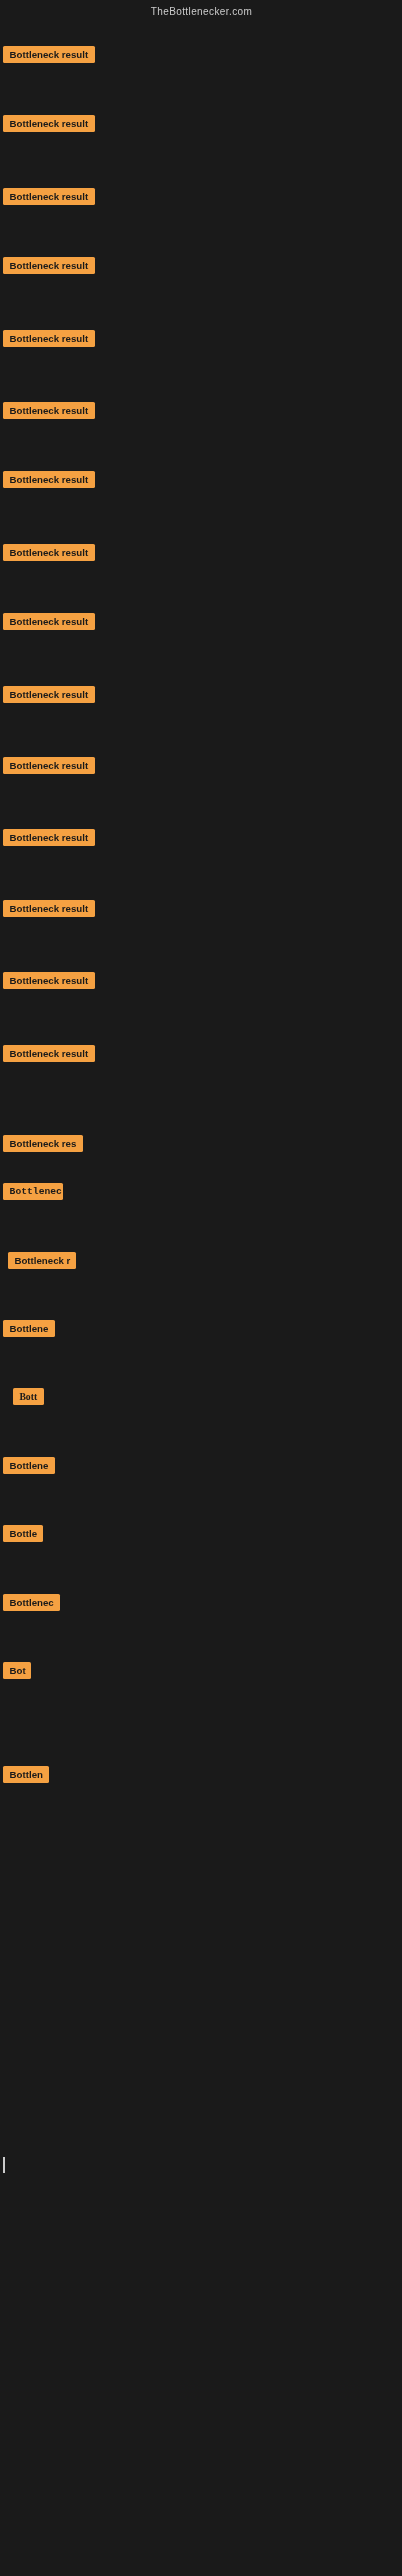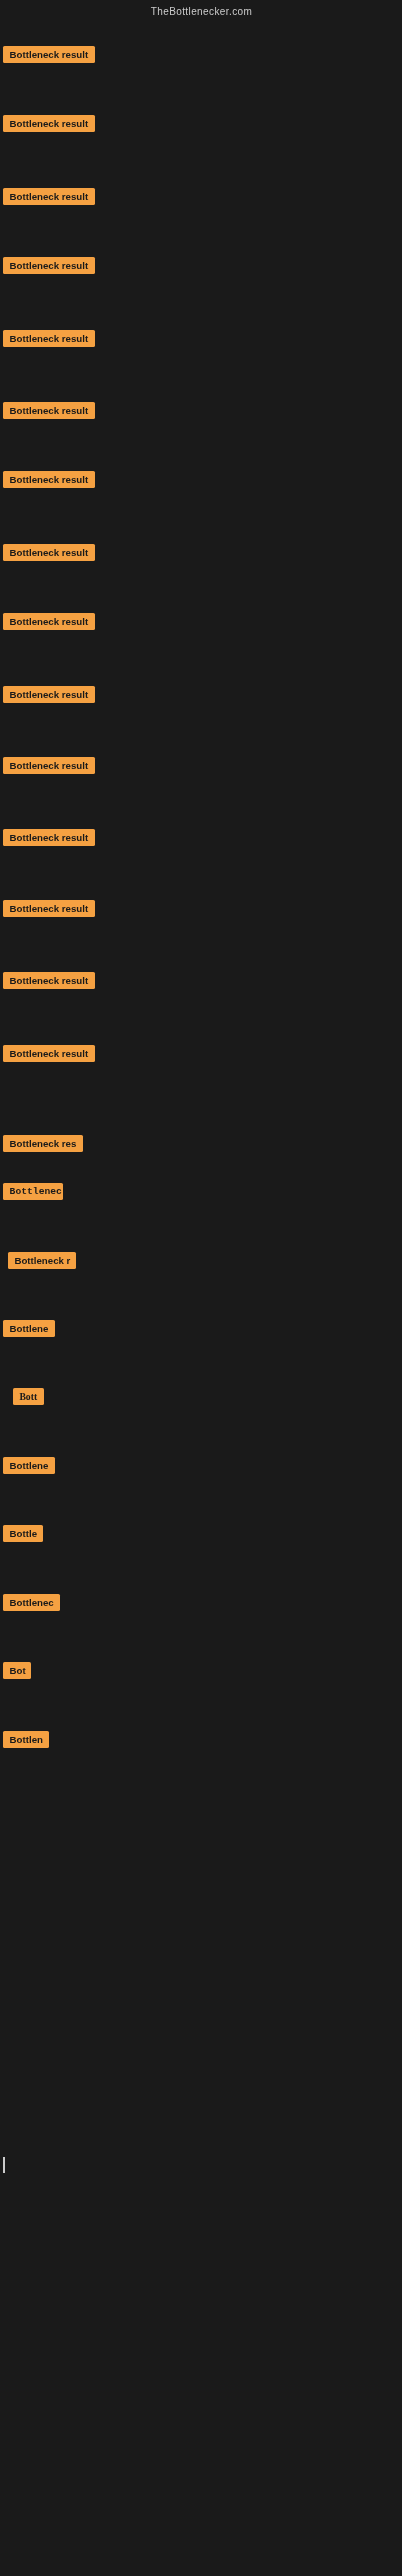--- a/index.html
+++ b/index.html
@@ -68,16 +68,16 @@
     <div style="position: absolute; top: 1021px; left: 3.2px;"><span class="bottleneck-badge" style="max-width: 97px;">Bottleneck result</span></div>
     <div style="position: absolute; top: 1091px; left: 3.2px;"><span class="bottleneck-badge" style="max-width: 81px; margin-top: 20px;">Bottleneck res</span></div>
     <div style="position: absolute; top: 1159px; left: 3.2px;"><span class="bottleneck-badge" style="max-width: 60px; font-family: Liberation Mono, monospace;">Bottlenec</span></div>
     <div style="position: absolute; top: 1228px; left: 8px;"><span class="bottleneck-badge" style="max-width: 68px;">Bottleneck r</span></div>
     <div style="position: absolute; top: 1296px; left: 3.2px;"><span class="bottleneck-badge" style="max-width: 55px;">Bottlene</span></div>
     <div style="position: absolute; top: 1364px; left: 13px; font-family: Liberation Serif, serif;"><span class="bottleneck-badge" style="max-width: 32px;">Bott</span></div>
     <div style="position: absolute; top: 1433px; left: 3.2px;"><span class="bottleneck-badge" style="max-width: 55px;">Bottlene</span></div>
     <div style="position: absolute; top: 1501px; left: 3.2px;"><span class="bottleneck-badge" style="max-width: 42px;">Bottle</span></div>
     <div style="position: absolute; top: 1570px; left: 3.2px;"><span class="bottleneck-badge" style="max-width: 64px;">Bottlenec</span></div>
     <div style="position: absolute; top: 1638px; left: 3.2px;"><span class="bottleneck-badge" style="max-width: 28px;">Bot</span></div>
-    <div style="position: absolute; top: 1707px; left: 3.2px;"><span class="bottleneck-badge" style="max-width: 48px;">Bottlen</span></div>
+    <div style="position: absolute; top: 1707px; left: 3.2px;"><span class="bottleneck-badge" style="max-width: 48px; margin-top: 35px;">Bottlen</span></div>
     <div class="cursor-line" style="position: absolute; top: 2133px;"></div>
   </div>
 
 
 </body></html>

